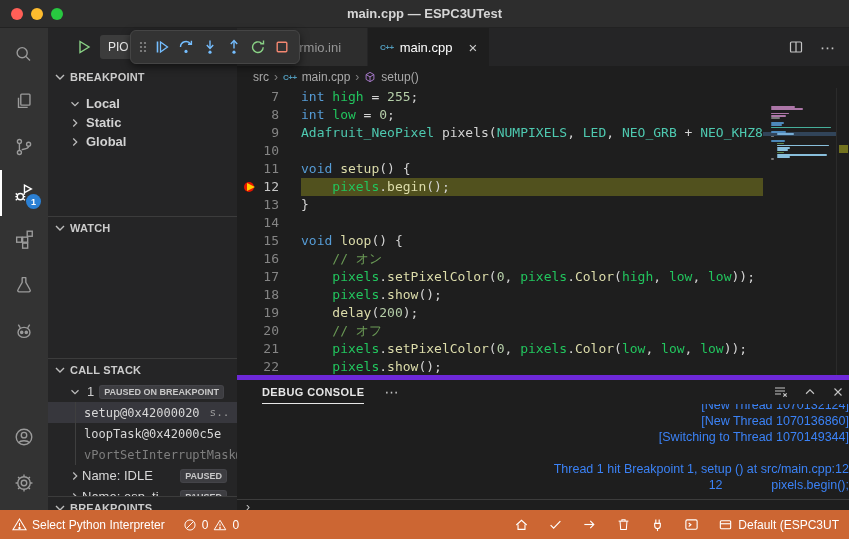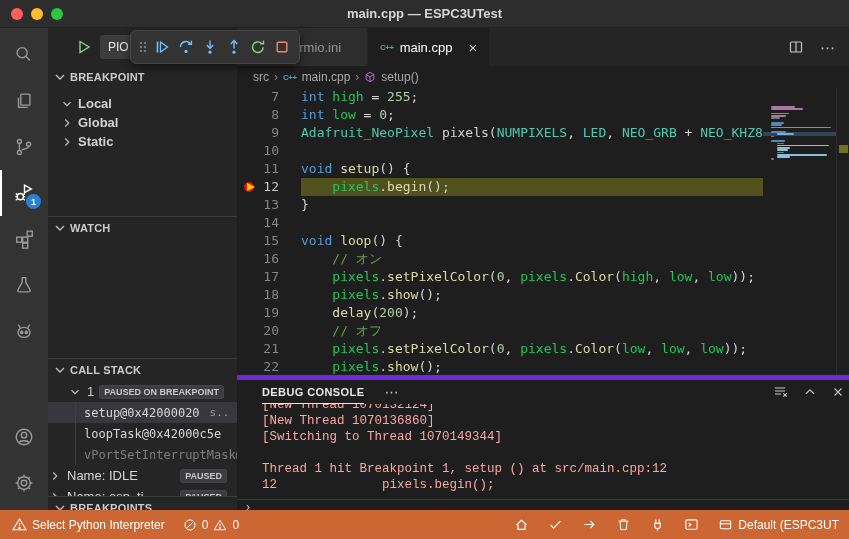--- a/index.html
+++ b/index.html
@@ -31,33 +31,33 @@
   
   .sidebar { width:189px; background:#252526; color:#cccccc; display:flex; flex-direction:column; overflow:hidden; }
   .sidebar-top { height:38px; flex:0 0 38px; display:flex; align-items:center; padding-left:28px; gap:8px; }
   .launch-box { background:#3c3c3c; height:24px; width:68px; border-radius:3px 0 0 3px;
     display:flex; align-items:center; padding-left:8px; font-size:12px; color:#e8e8e8; overflow:hidden; white-space:nowrap; }
   .section { overflow:hidden; }
   .sec-head { height:22px; display:flex; align-items:center; gap:2px; padding-left:4px;
     font-size:11px; font-weight:700; color:#cccccc; letter-spacing:.2px; }
   .sec-sep { border-top:1px solid #3c3c3c; }
   .tree-rows { margin-top:6px; }
-  .tree-row { height:19px; display:flex; align-items:center; gap:4px; padding-left:12px; font-size:13px; font-weight:600; color:#d2d2d2; }
+  .tree-row { height:19px; display:flex; align-items:center; gap:4px; padding-left:20px; font-size:13px; font-weight:600; color:#d2d2d2; }
   .chev { color:#bdbdbd; flex:0 0 auto; }
   .thread-row { height:21px; display:flex; align-items:center; gap:5px; padding-left:20px; font-size:13px; }
   .pill { background:#3d3d41; border:1px solid #50505466; border-radius:3px; color:#c8c8c8;
     font-size:9px; font-weight:600; padding:1px 4px; white-space:nowrap; }
   .frames { position:relative; }
   .frames::before { content:""; position:absolute; left:27px; top:0; bottom:0; width:1px; background:#3f3f3f; }
   .frame { height:21px; display:flex; align-items:center; padding-left:36px;
     font-family:"DejaVu Sans Mono", monospace; font-size:12px; color:#d8d8d8; white-space:nowrap; }
   .frame.sel { background:#37373d; }
   .frame .loc { color:#9b9b9b; margin-left:10px; font-size:11px; }
   .frame.dis { color:#7e7e7e; }
-  .threadname { height:21px; display:flex; align-items:center; gap:5px; font-size:13px; color:#d8d8d8; }
+  .threadname { height:21px; display:flex; align-items:center; padding-left:20px; font-size:13px; color:#d8d8d8; }
   .threadname .pill { margin-left:auto; margin-right:10px;text-align:center; }
 
   
   .editorcol { flex:1; min-width:0; display:flex; flex-direction:column; background:#1e1e1e; }
   .tabbar { height:38px; flex:0 0 38px; background:#252526; display:flex; align-items:stretch; }
   .tab { display:flex; align-items:center; font-size:13px; padding:0 10px; }
   .tab.inactive { width:131px; background:#2d2d2d; color:#969696; padding-left:55px; border-right:1px solid #252526; overflow:hidden; white-space:nowrap; }
   .tab.active { background:#1e1e1e; color:#ffffff; gap:6px; padding:0 12px; }
   .tab-close { color:#cccccc; font-size:15px; margin-left:10px; line-height:1; }
   .cpp-badge { color:#519aba; font-size:8px; font-weight:700; letter-spacing:-.5px; }
@@ -91,22 +91,22 @@
   
   .panel { height:135px; flex:0 0 135px; border-top:5px solid #6d28d9; position:relative; background:#1e1e1e; }
   .panel-header { height:24px; display:flex; align-items:center; padding-left:25px; position:relative; }
   .panel-tab { font-size:11px; font-weight:600; letter-spacing:.4px; color:#e7e7e7; height:24px;
     display:flex; align-items:center; border-bottom:1px solid #e7e7e7; }
   .panel-more { margin-left:20px; color:#c5c5c5; font-size:14px; letter-spacing:2px; }
   .filterbox { position:absolute; left:228px; top:3px; width:305px; height:19px; background:#3c3c3c;
     border:none; border-radius:2px; color:#bdbdbd; font-size:12px; padding:0 8px; font-family:"Liberation Sans",sans-serif; }
   .filterbox::placeholder { color:#a6a6a6; }
   .panel-icons { position:absolute; left:536px; top:0; height:24px; display:flex; align-items:center; gap:14px; color:#c5c5c5; }
-  .console { height:95px; overflow:hidden; padding-left:25px; font-family:Liberation Mono, monospace;
-    font-size:12.5px; line-height:16px; color:#fca5a5; white-space:pre; }
+  .console { height:95px; overflow:hidden; padding-left:25px; font-family:Liberation Sans, sans-serif;
+    font-size:12.5px; line-height:16px; color:#3b82f6; white-space:pre;text-align:right; }
   .console .line:first-child { margin-top:-7px; }
   .console-input { height:15px; border-top:1px solid #3c3c3c; display:flex; align-items:center; padding-left:9px;
     color:#c5c5c5; font-size:12px; }
 
   
   .statusbar { height:29px; background:#CC6633; color:#ffffff; display:flex; align-items:center;
     padding:0 10px 0 12px; font-size:12px; gap:18px; overflow:hidden; white-space:nowrap; }
   .sb-item { display:flex; align-items:center; gap:5px; flex:0 0 auto; }
   .sb-right { margin-left:auto; display:flex; align-items:center; gap:19px; flex:0 0 auto; }
 
@@ -221,27 +221,27 @@
           <div class="tree-row">
             <svg viewBox="0 0 16 16" width="14" height="14" fill="none" stroke="currentColor" stroke-width="1.4" class="chev">
               <path d="M4 6l4 4 4-4"></path>
             </svg>
             <span>Local</span>
           </div>
           <div class="tree-row">
             <svg viewBox="0 0 16 16" width="14" height="14" fill="none" stroke="currentColor" stroke-width="1.4" class="chev">
               <path d="M6 4l4 4-4 4"></path>
             </svg>
-            <span>Global</span>
+            <span>Static</span>
           </div>
           <div class="tree-row">
             <svg viewBox="0 0 16 16" width="14" height="14" fill="none" stroke="currentColor" stroke-width="1.4" class="chev">
               <path d="M6 4l4 4-4 4"></path>
             </svg>
-            <span>Static</span>
+            <span>Global</span>
           </div>
         </div>
     </div>
 
     <div class="section sec-sep" style="height:142px">
       <div class="sec-head">
         <svg class="chev" width="16" height="16" viewBox="0 0 16 16" fill="none" stroke="currentColor" stroke-width="1.4">
             <path d="M4 6l4 4 4-4"></path>
           </svg>
         <span>WATCH</span>

